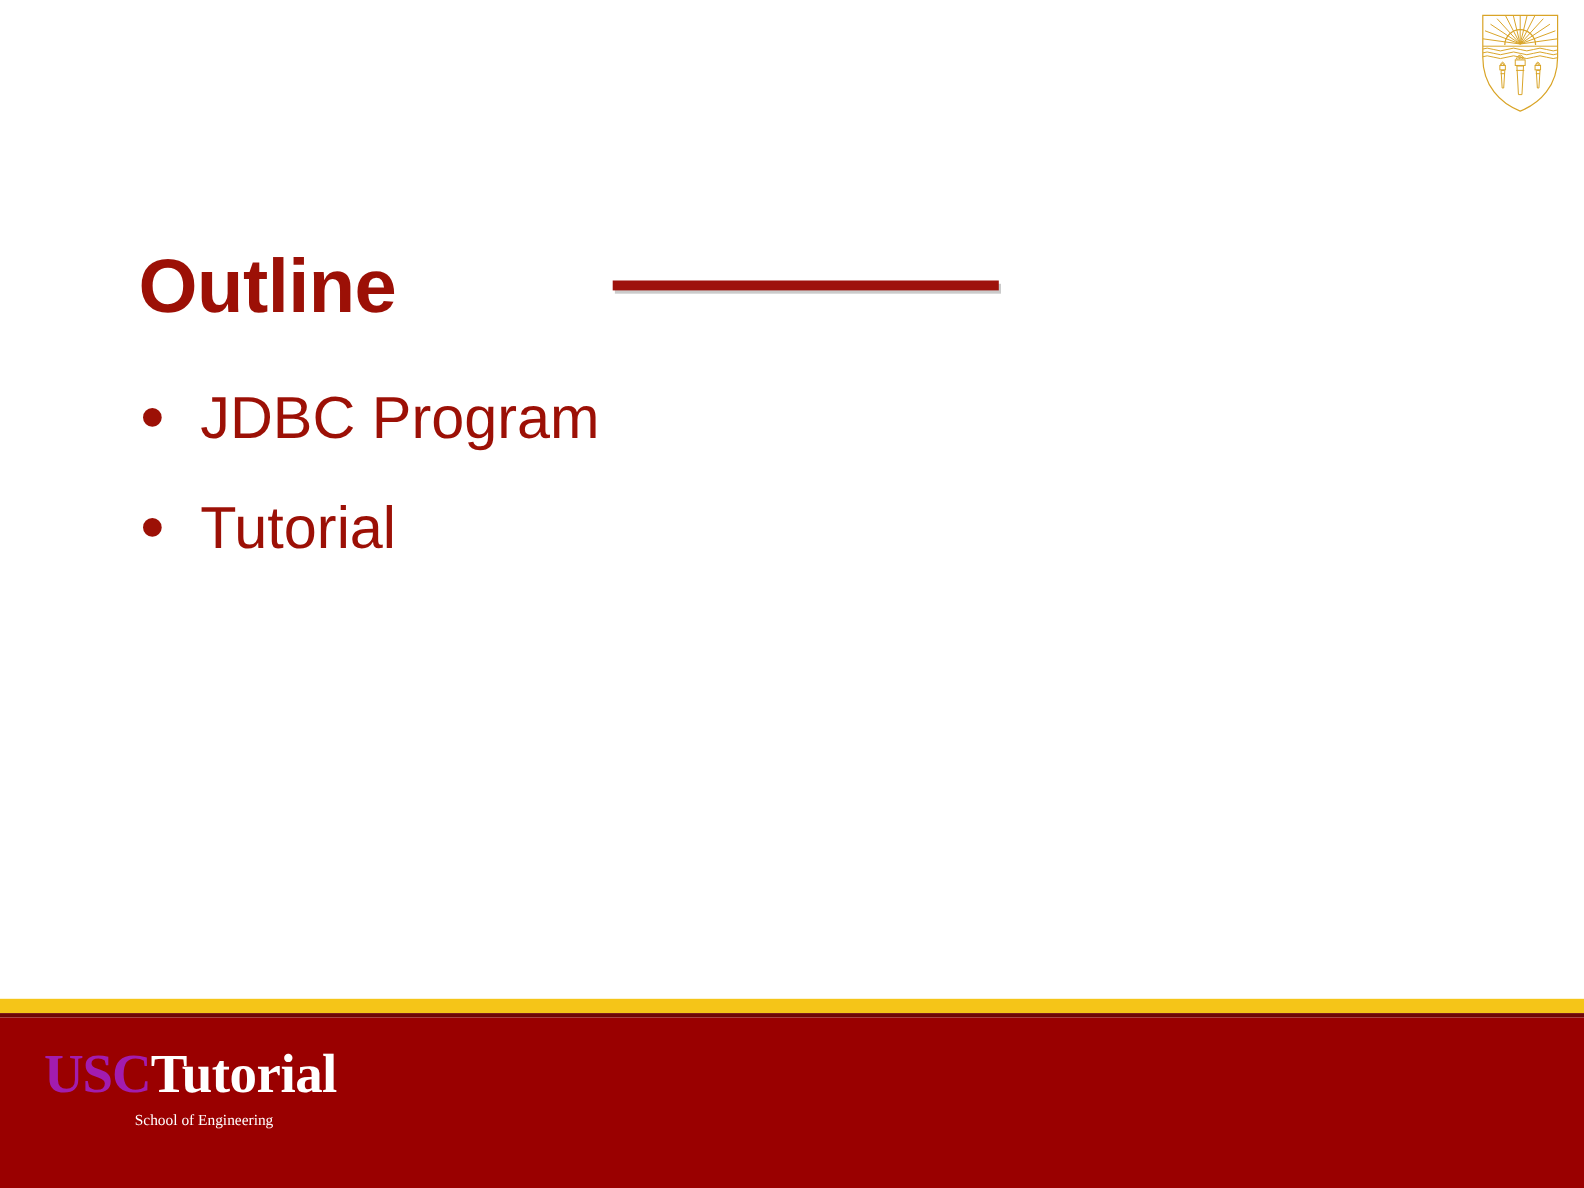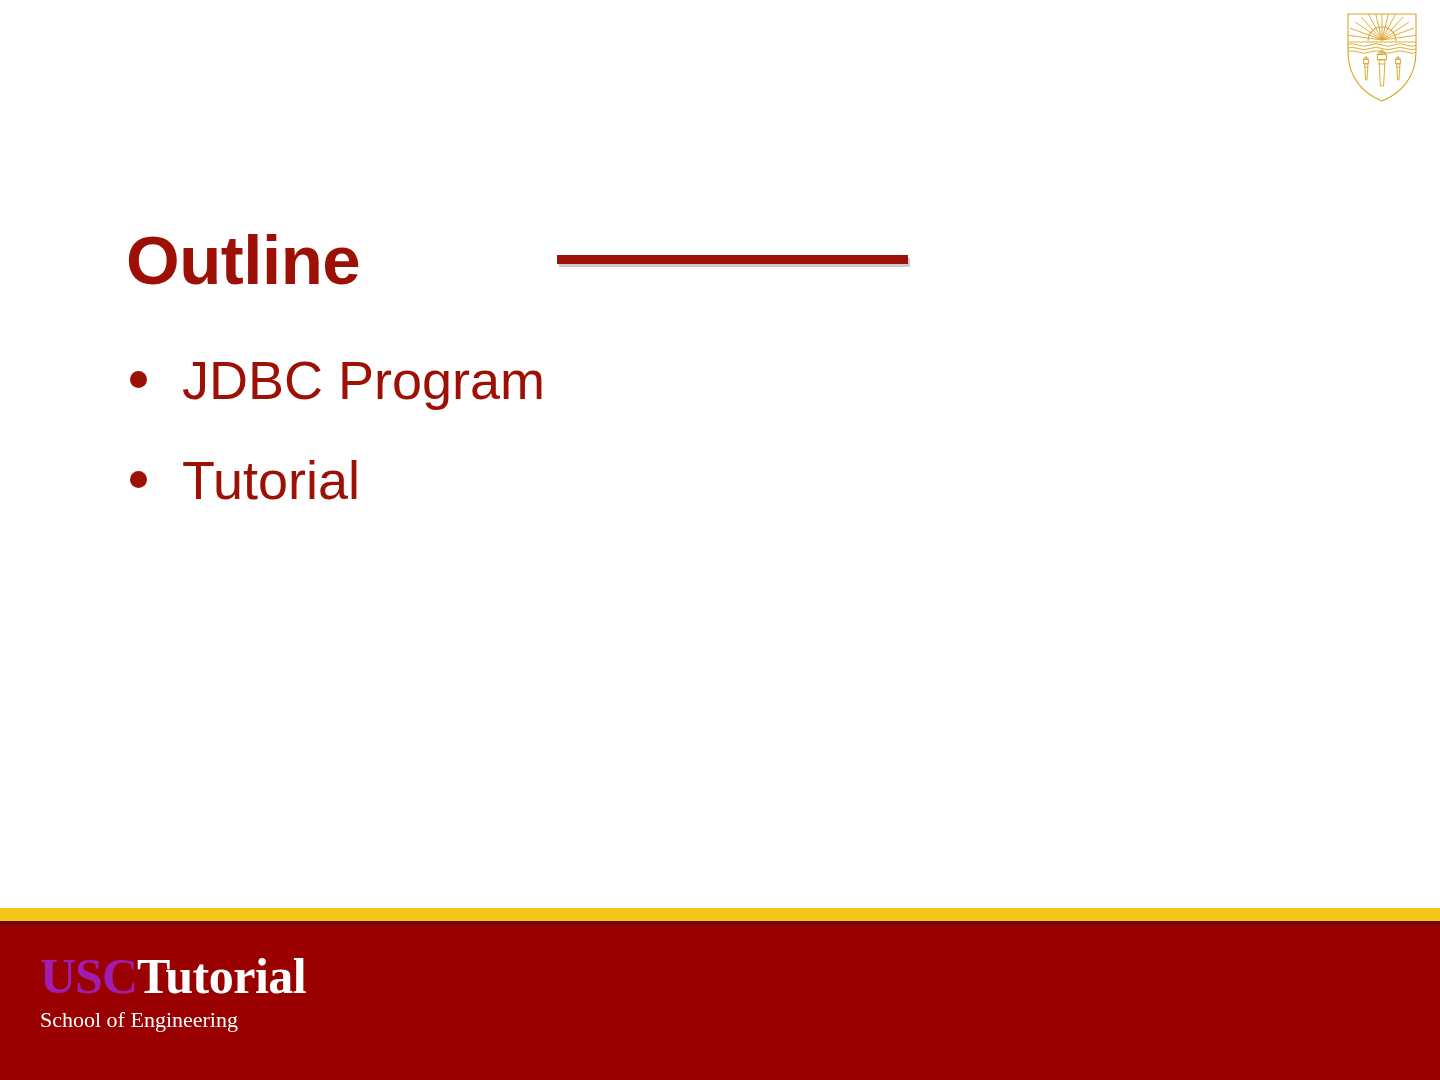--- a/index.html
+++ b/index.html
@@ -134,24 +134,24 @@
     font-family: "Liberation Serif", serif;
     font-size: 50px;
     line-height: 52px;
     font-weight: bold;
     white-space: nowrap;
   }
   .logo-usc { color: #a21caf; letter-spacing: -1px; }
   .logo-viterbi { color: #ffffff; letter-spacing: -0.5px; }
   .logo-line2 {
     font-family: "Liberation Serif", serif;
-    font-size: 22px;
+    font-size: 14px;
     line-height: 24px;
     color: #ffffff;
-    text-align: left;
+    text-align: center;
     padding-right: 9px;
     margin-top: 6px;
     white-space: nowrap;
   }
 </style>
 </head>
 <body>
 
 <div class="slide">
 

